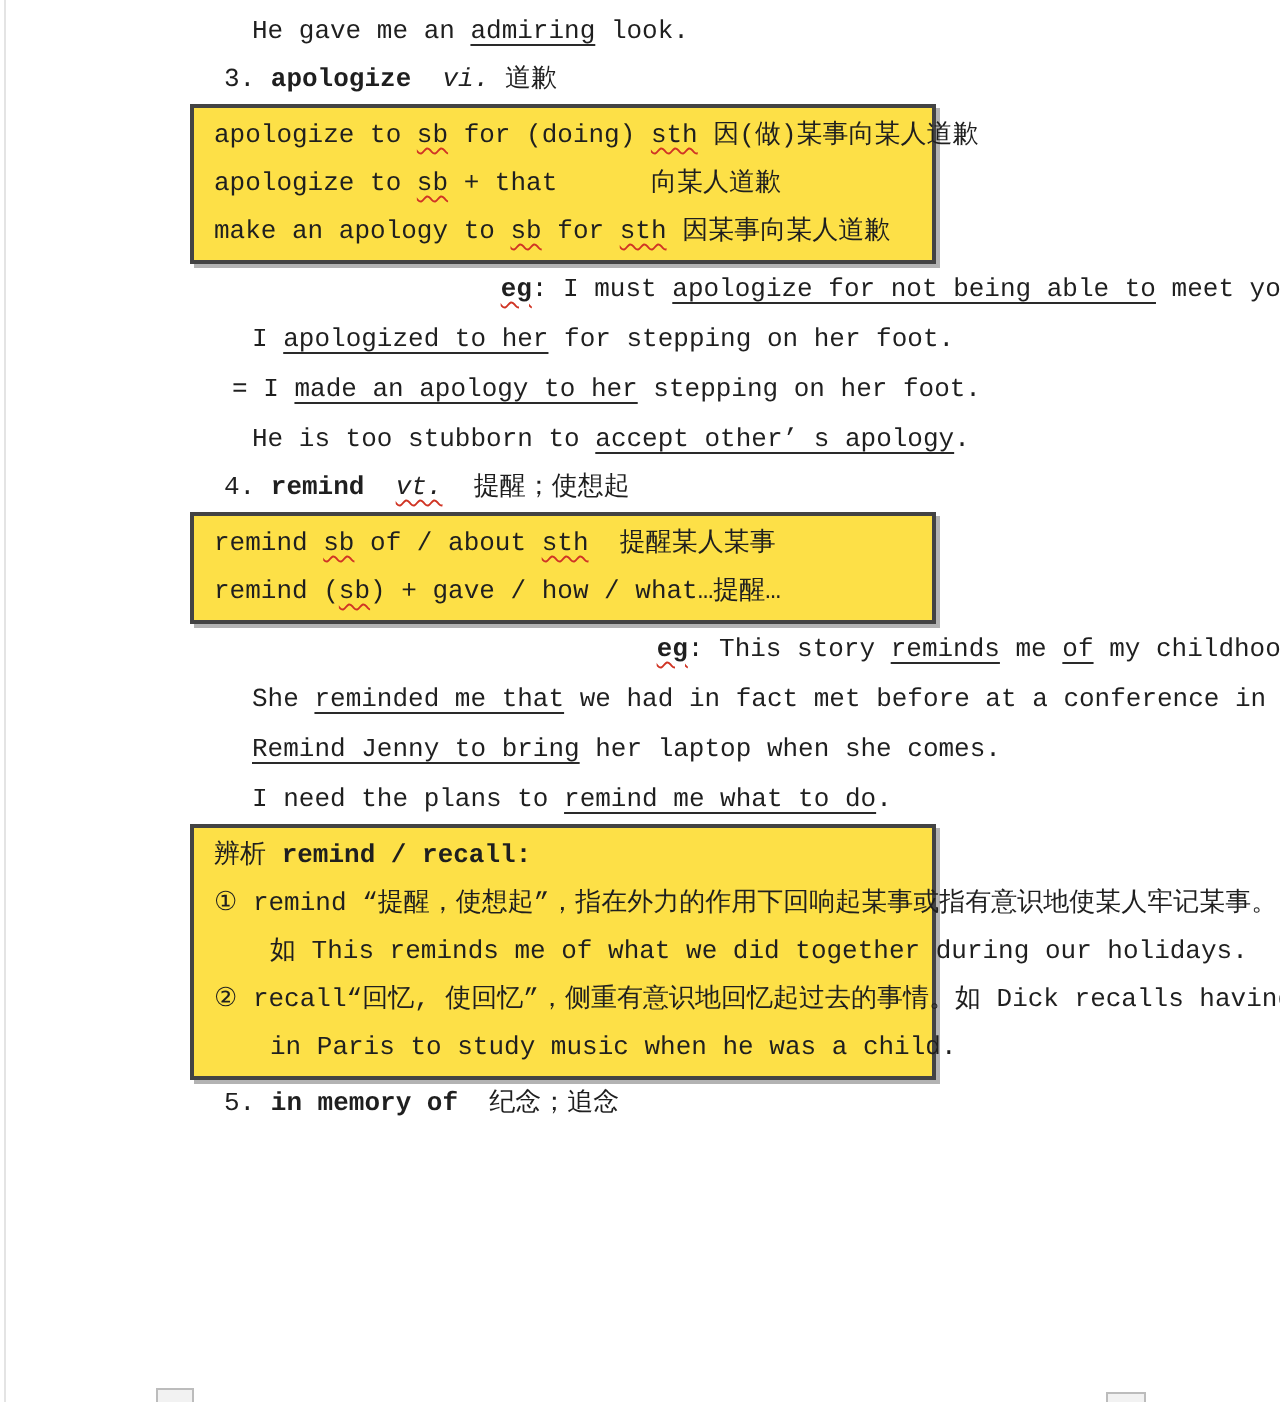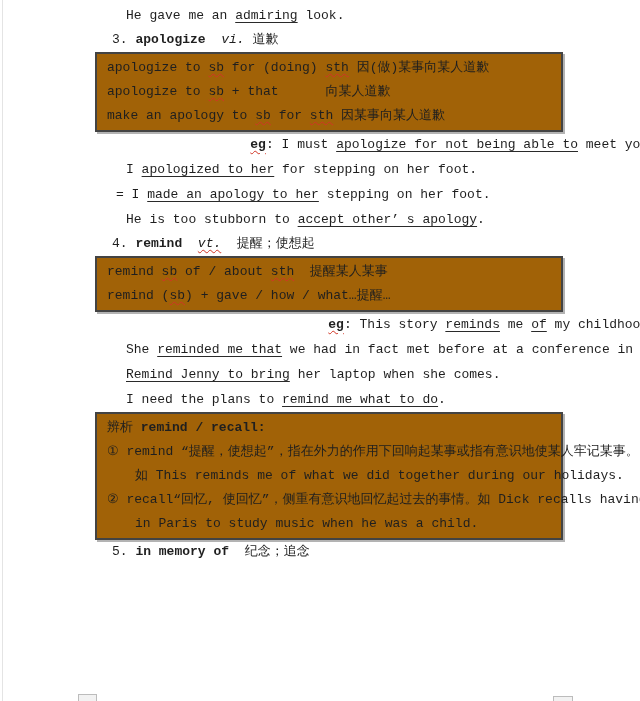--- a/index.html
+++ b/index.html
@@ -21,25 +21,25 @@
     height: 25px; line-height: 25px; white-space: pre;
   }
   .line.plain   { margin-left: 110px; }
   .line.heading { margin-left: 96px; margin-top: -1px; }
   .line.eg      { margin-left: 92px; text-align: right; }
   .line.cont    { margin-left: 110px; }
   .line.eq      { margin-left: 100px; }
   .box {
     box-sizing: border-box;
     margin-left: 79px;
-    width: 468px;
+    width: 373px;
     border: 2px solid #434343;
     box-shadow: 2px 2px 0 #b3b3b3;
     padding: 2px 0;
-    background: #a16207;
+    background: #fde047;
   }
   .box .row {
     height: 24px; line-height: 24px;
     padding-left: 10px;
     white-space: pre;
   }
   .box .row.indent { padding-left: 38px; }
   .seg { }
   .b { font-weight: bold; }
   .i { font-style: italic; }

